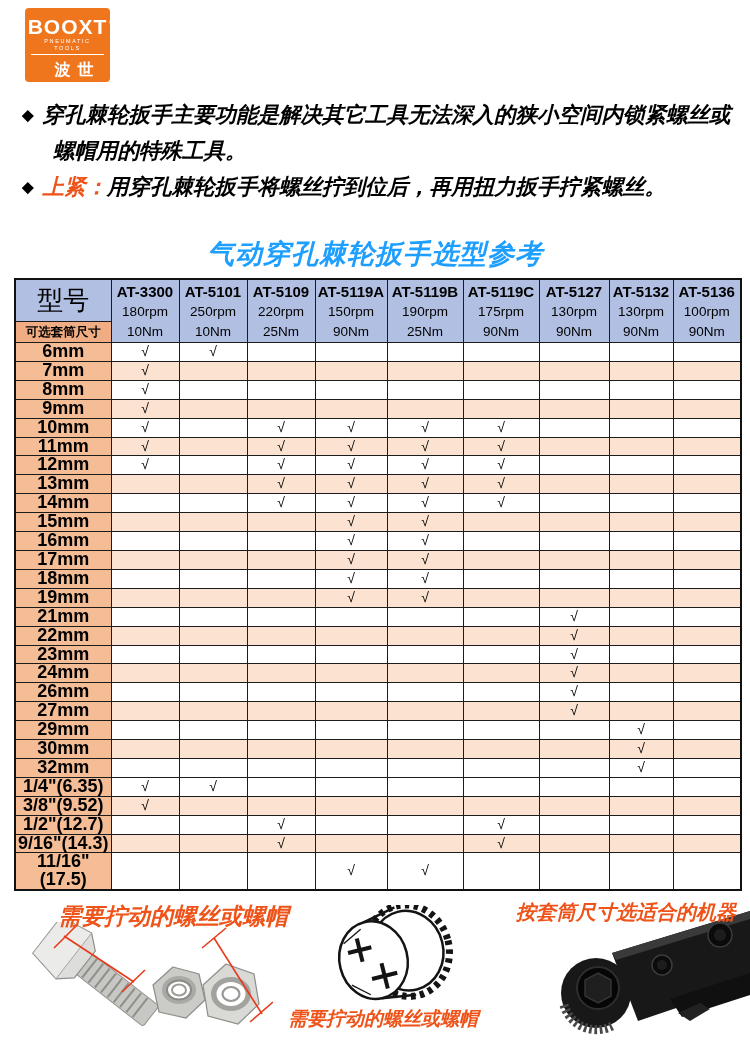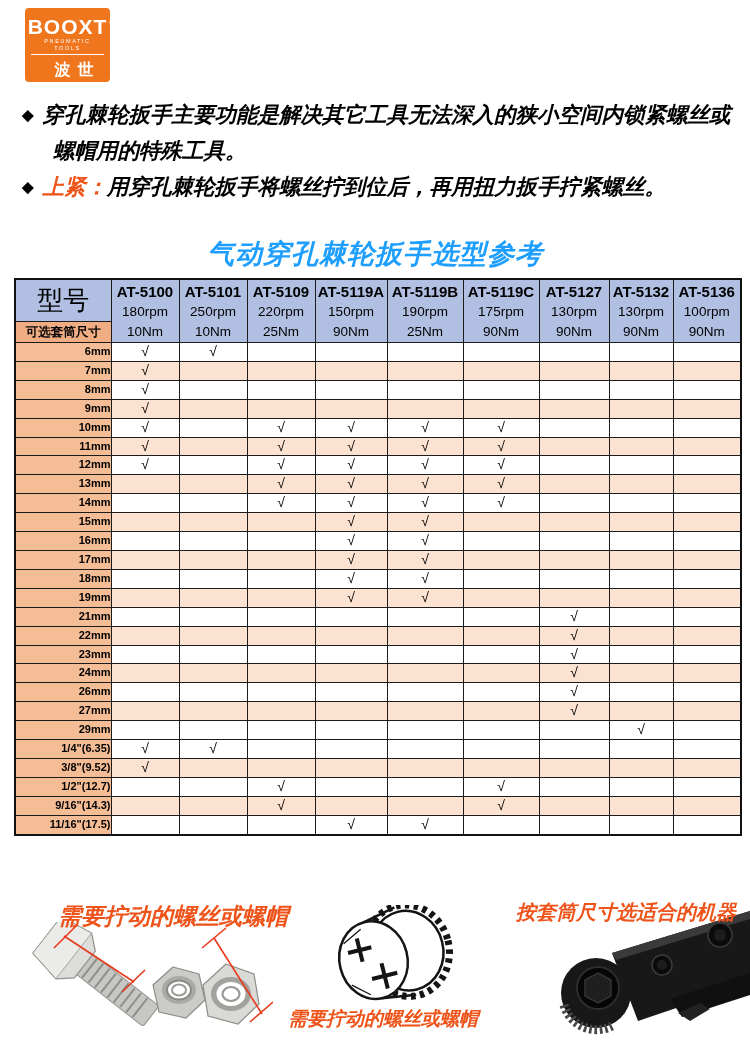--- a/index.html
+++ b/index.html
@@ -34,22 +34,22 @@
                 border:2.5px solid #111; }
   .spec-table th, .spec-table td { border:1.5px solid #1c1c1c; padding:0; text-align:center; color:#000; }
   .spec-table thead th { background:var(--header-blue,#b0bfe2); height:62px; vertical-align:middle; }
   .m-name { font-size:15px; font-weight:bold; line-height:21px; }
   .m-line { font-size:13.5px; font-weight:normal; line-height:20px; }
   .corner-cell { padding:0; background:none; }
   .corner-top { height:41px; background:var(--header-blue,#b0bfe2); font-size:26px; font-weight:normal;
                 display:flex; align-items:center; justify-content:center; }
   .corner-bottom { height:21px; background:var(--corner-orange,#f0ad83); font-size:12.5px; font-weight:bold;
                    border-top:1.5px solid #1c1c1c; display:flex; align-items:center; justify-content:center; }
-  .spec-table tbody th { background:var(--label-peach,#f5bd96); font-size:11px; font-weight:bold;
-                         height:17.9px; line-height:17.9px;text-align:right; }
+  .spec-table tbody th { background:var(--label-peach,#f5bd96); font-size:18px; font-weight:bold;
+                         height:17.9px; line-height:17.9px; }
   .spec-table tbody td { font-size:14px; font-weight:normal; height:17.9px; line-height:17.9px; background:#fff; }
   .spec-table tbody tr.alt td { background:var(--row-alt,#fbe2d1); }
 
   
   .f-label { position:absolute; font-weight:bold; font-style:italic;
              color:var(--accent-orange,#ee5319); white-space:nowrap; z-index:5; }
   .f-left  { left:58px;  top:901px; font-size:23px; }
   .f-mid   { left:288px; top:1006px; font-size:19px; }
   .f-right { left:516px; top:899px; font-size:20px; }
   .img-bolts  { position:absolute; left:18px;  top:922px; }
@@ -93,21 +93,21 @@
       <col style="width:64px">
         <col style="width:68px">
     </colgroup>
     <thead>
       <tr id="header-row">
           <th class="corner-cell">
             <div class="corner-top">型号</div>
             <div class="corner-bottom">可选套筒尺寸</div>
           </th>
           <th>
-            <div class="m-name">AT-5100</div>
+            <div class="m-name">AT-3300</div>
             <div class="m-line">180rpm</div>
             <div class="m-line">10Nm</div>
           </th>
           <th>
             <div class="m-name">AT-5101</div>
             <div class="m-line">250rpm</div>
             <div class="m-line">10Nm</div>
           </th>
           <th>
             <div class="m-name">AT-5109</div>
@@ -382,20 +382,44 @@
           <td></td>
           <td></td>
           <td></td>
           <td></td>
           <td>√</td>
           <td></td>
           <td></td>
         </tr>
         <tr>
           <th>29mm</th>
+          <td></td>
+          <td></td>
+          <td></td>
+          <td></td>
+          <td></td>
+          <td></td>
+          <td></td>
+          <td>√</td>
+          <td></td>
+        </tr>
+        <tr class="alt">
+          <th>30mm</th>
+          <td></td>
+          <td></td>
+          <td></td>
+          <td></td>
+          <td></td>
+          <td></td>
+          <td></td>
+          <td>√</td>
+          <td></td>
+        </tr>
+        <tr>
+          <th>32mm</th>
           <td></td>
           <td></td>
           <td></td>
           <td></td>
           <td></td>
           <td></td>
           <td></td>
           <td>√</td>
           <td></td>
         </tr>

